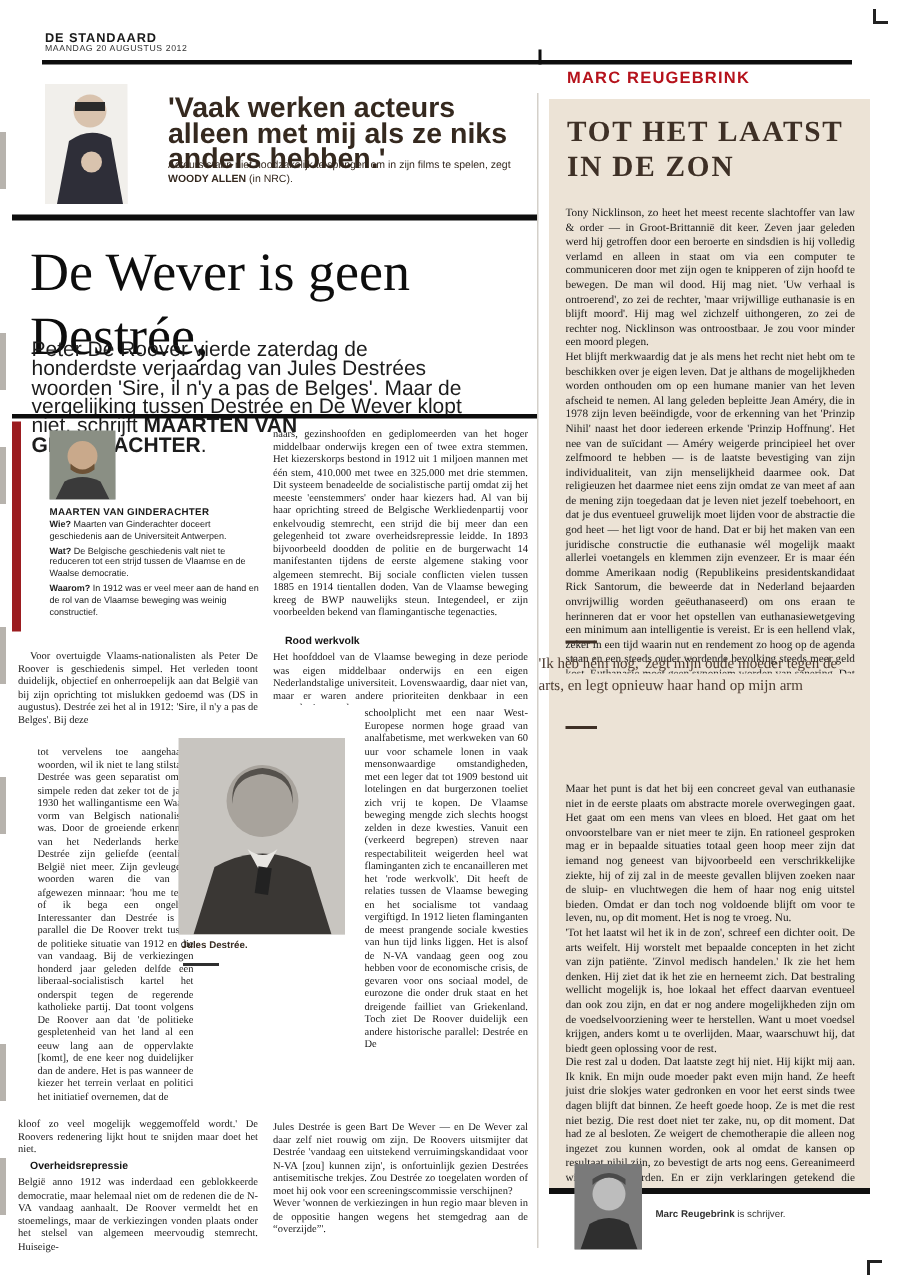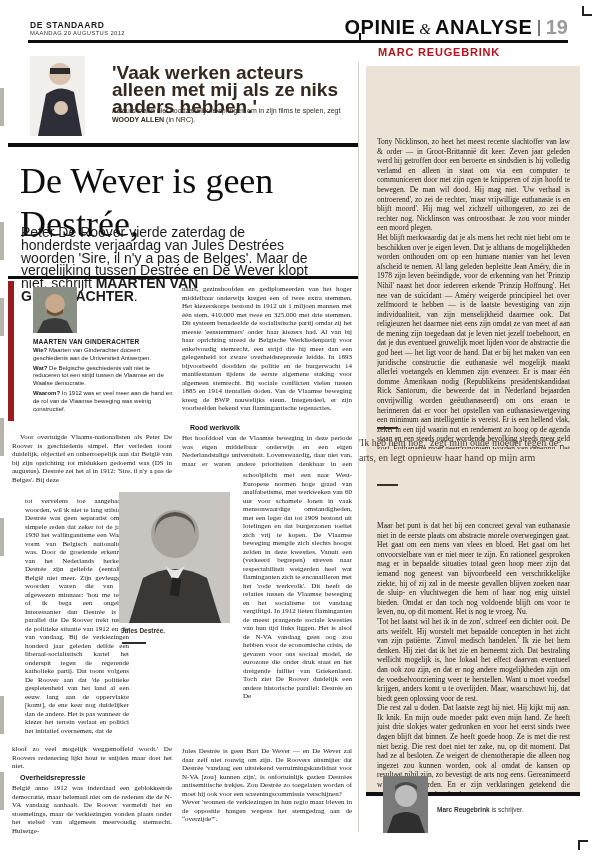--- a/index.html
+++ b/index.html
@@ -97,27 +97,20 @@
   <div class="tick" style="top:298px"></div>
   <div class="tick" style="top:418px"></div>
   <div class="tick" style="top:518px"></div>
   <div class="tick" style="top:696px"></div>
   <div class="tick" style="top:772px"></div>
   <div class="corner-tr" style="left:582px;top:6px"></div>
   <div class="corner-br" style="left:578px;top:840px"></div>
 
   <div class="abs brand">DE STANDAARD</div>
   <div class="abs brand-date">MAANDAG 20 AUGUSTUS 2012</div>
-  <div class="abs section-title">
-    <span class="section-word">OPINIE</span>
-    <span class="section-amp">&amp;</span>
-    <span class="section-word">ANALYSE</span>
-    <span class="section-sep"></span>
-    <span class="section-page">19</span>
-  </div>
   <div class="abs head-rule"></div>
   <div class="abs head-tick"></div>
 
   <div class="abs woody-photo">
     <svg width="55" height="80" viewBox="0 0 55 80">
       <rect width="55" height="80" fill="#f1efeb"></rect>
       <circle cx="30" cy="18" r="11" fill="#d9c3ae"></circle>
       <rect x="20" y="12" width="20" height="6" fill="#2b2b2b"></rect>
       <path d="M8 80 L16 38 Q30 28 44 36 L52 80 Z" fill="#2e2e38"></path>
       <circle cx="31" cy="52" r="7" fill="#d9c3ae"></circle>
@@ -172,20 +165,24 @@
       <rect x="52" y="86" width="9" height="18" fill="#222" transform="rotate(8 56 95)"></rect>
     </svg>
   </div>
   <div class="abs destree-caption">Jules Destrée.</div>
   <div class="abs pq-rule-l"></div>
 
   <div class="abs divider-v"></div>
 
   <div class="abs r-author">MARC REUGEBRINK</div>
   <div class="abs cream"></div>
+  <div class="abs r-headline">
+    <div>TOT HET LAATST</div>
+    <div>IN DE ZON</div>
+  </div>
   <div class="abs r-body rb1">
     <p>Tony Nicklinson, zo heet het meest recente slachtoffer van law &amp; order — in Groot-Brittannië dit keer. Zeven jaar geleden werd hij getroffen door een beroerte en sindsdien is hij volledig verlamd en alleen in staat om via een computer te communiceren door met zijn ogen te knipperen of zijn hoofd te bewegen. De man wil dood. Hij mag niet. 'Uw verhaal is ontroerend', zo zei de rechter, 'maar vrijwillige euthanasie is en blijft moord'. Hij mag wel zichzelf uithongeren, zo zei de rechter nog. Nicklinson was ontroostbaar. Je zou voor minder een moord plegen.</p>
     <p>Het blijft merkwaardig dat je als mens het recht niet hebt om te beschikken over je eigen leven. Dat je althans de mogelijkheden worden onthouden om op een humane manier van het leven afscheid te nemen. Al lang geleden bepleitte Jean Améry, die in 1978 zijn leven beëindigde, voor de erkenning van het 'Prinzip Nihil' naast het door iedereen erkende 'Prinzip Hoffnung'. Het nee van de suïcidant — Améry weigerde principieel het over zelfmoord te hebben — is de laatste bevestiging van zijn individualiteit, van zijn menselijkheid daarmee ook. Dat religieuzen het daarmee niet eens zijn omdat ze van meet af aan de mening zijn toegedaan dat je leven niet jezelf toebehoort, en dat je dus eventueel gruwelijk moet lijden voor de abstractie die god heet — het ligt voor de hand. Dat er bij het maken van een juridische constructie die euthanasie wél mogelijk maakt allerlei voetangels en klemmen zijn evenzeer. Er is maar één domme Amerikaan nodig (Republikeins presidentskandidaat Rick Santorum, die beweerde dat in Nederland bejaarden onvrijwillig worden geëuthanaseerd) om ons eraan te herinneren dat er voor het opstellen van euthanasiewetgeving een minimum aan intelligentie is vereist. Er is een hellend vlak, zeker in een tijd waarin nut en rendement zo hoog op de agenda staan en een steeds ouder wordende bevolking steeds meer geld kost. Euthanasie moet geen synoniem worden van sanering. Dat dreigt nu meer dan ooit, geregeerd als we worden door lieden die voor het eerst in de geschiedenis van de menselijke beschaving de ongeremde hebzucht tot deugd hebben verheven (in plaats van die te beschouwen als iets wat onder de duim gehouden dient te worden).</p>
   </div>
   <div class="abs pq-rule-r1"></div>
   <div class="abs pull-quote-right">'Ik heb hém nog,' zegt mijn oude moeder tegen de arts, en legt opnieuw haar hand op mijn arm</div>
   <div class="abs pq-rule-r2"></div>
   <div class="abs r-body rb2">
     <p>Maar het punt is dat het bij een concreet geval van euthanasie niet in de eerste plaats om abstracte morele overwegingen gaat. Het gaat om een mens van vlees en bloed. Het gaat om het onvoorstelbare van er niet meer te zijn. En rationeel gesproken mag er in bepaalde situaties totaal geen hoop meer zijn dat iemand nog geneest van bijvoorbeeld een verschrikkelijke ziekte, hij of zij zal in de meeste gevallen blijven zoeken naar de sluip- en vluchtwegen die hem of haar nog enig uitstel bieden. Omdat er dan toch nog voldoende blijft om voor te leven, nu, op dit moment. Het is nog te vroeg. Nu.</p>
     <p>'Tot het laatst wil het ik in de zon', schreef een dichter ooit. De arts weifelt. Hij worstelt met bepaalde concepten in het zicht van zijn patiënte. 'Zinvol medisch handelen.' Ik zie het hem denken. Hij ziet dat ik het zie en herneemt zich. Dat bestraling wellicht mogelijk is, hoe lokaal het effect daarvan eventueel dan ook zou zijn, en dat er nog andere mogelijkheden zijn om de voedselvoorziening weer te herstellen. Want u moet voedsel krijgen, anders komt u te overlijden. Maar, waarschuwt hij, dat biedt geen oplossing voor de rest.</p>

